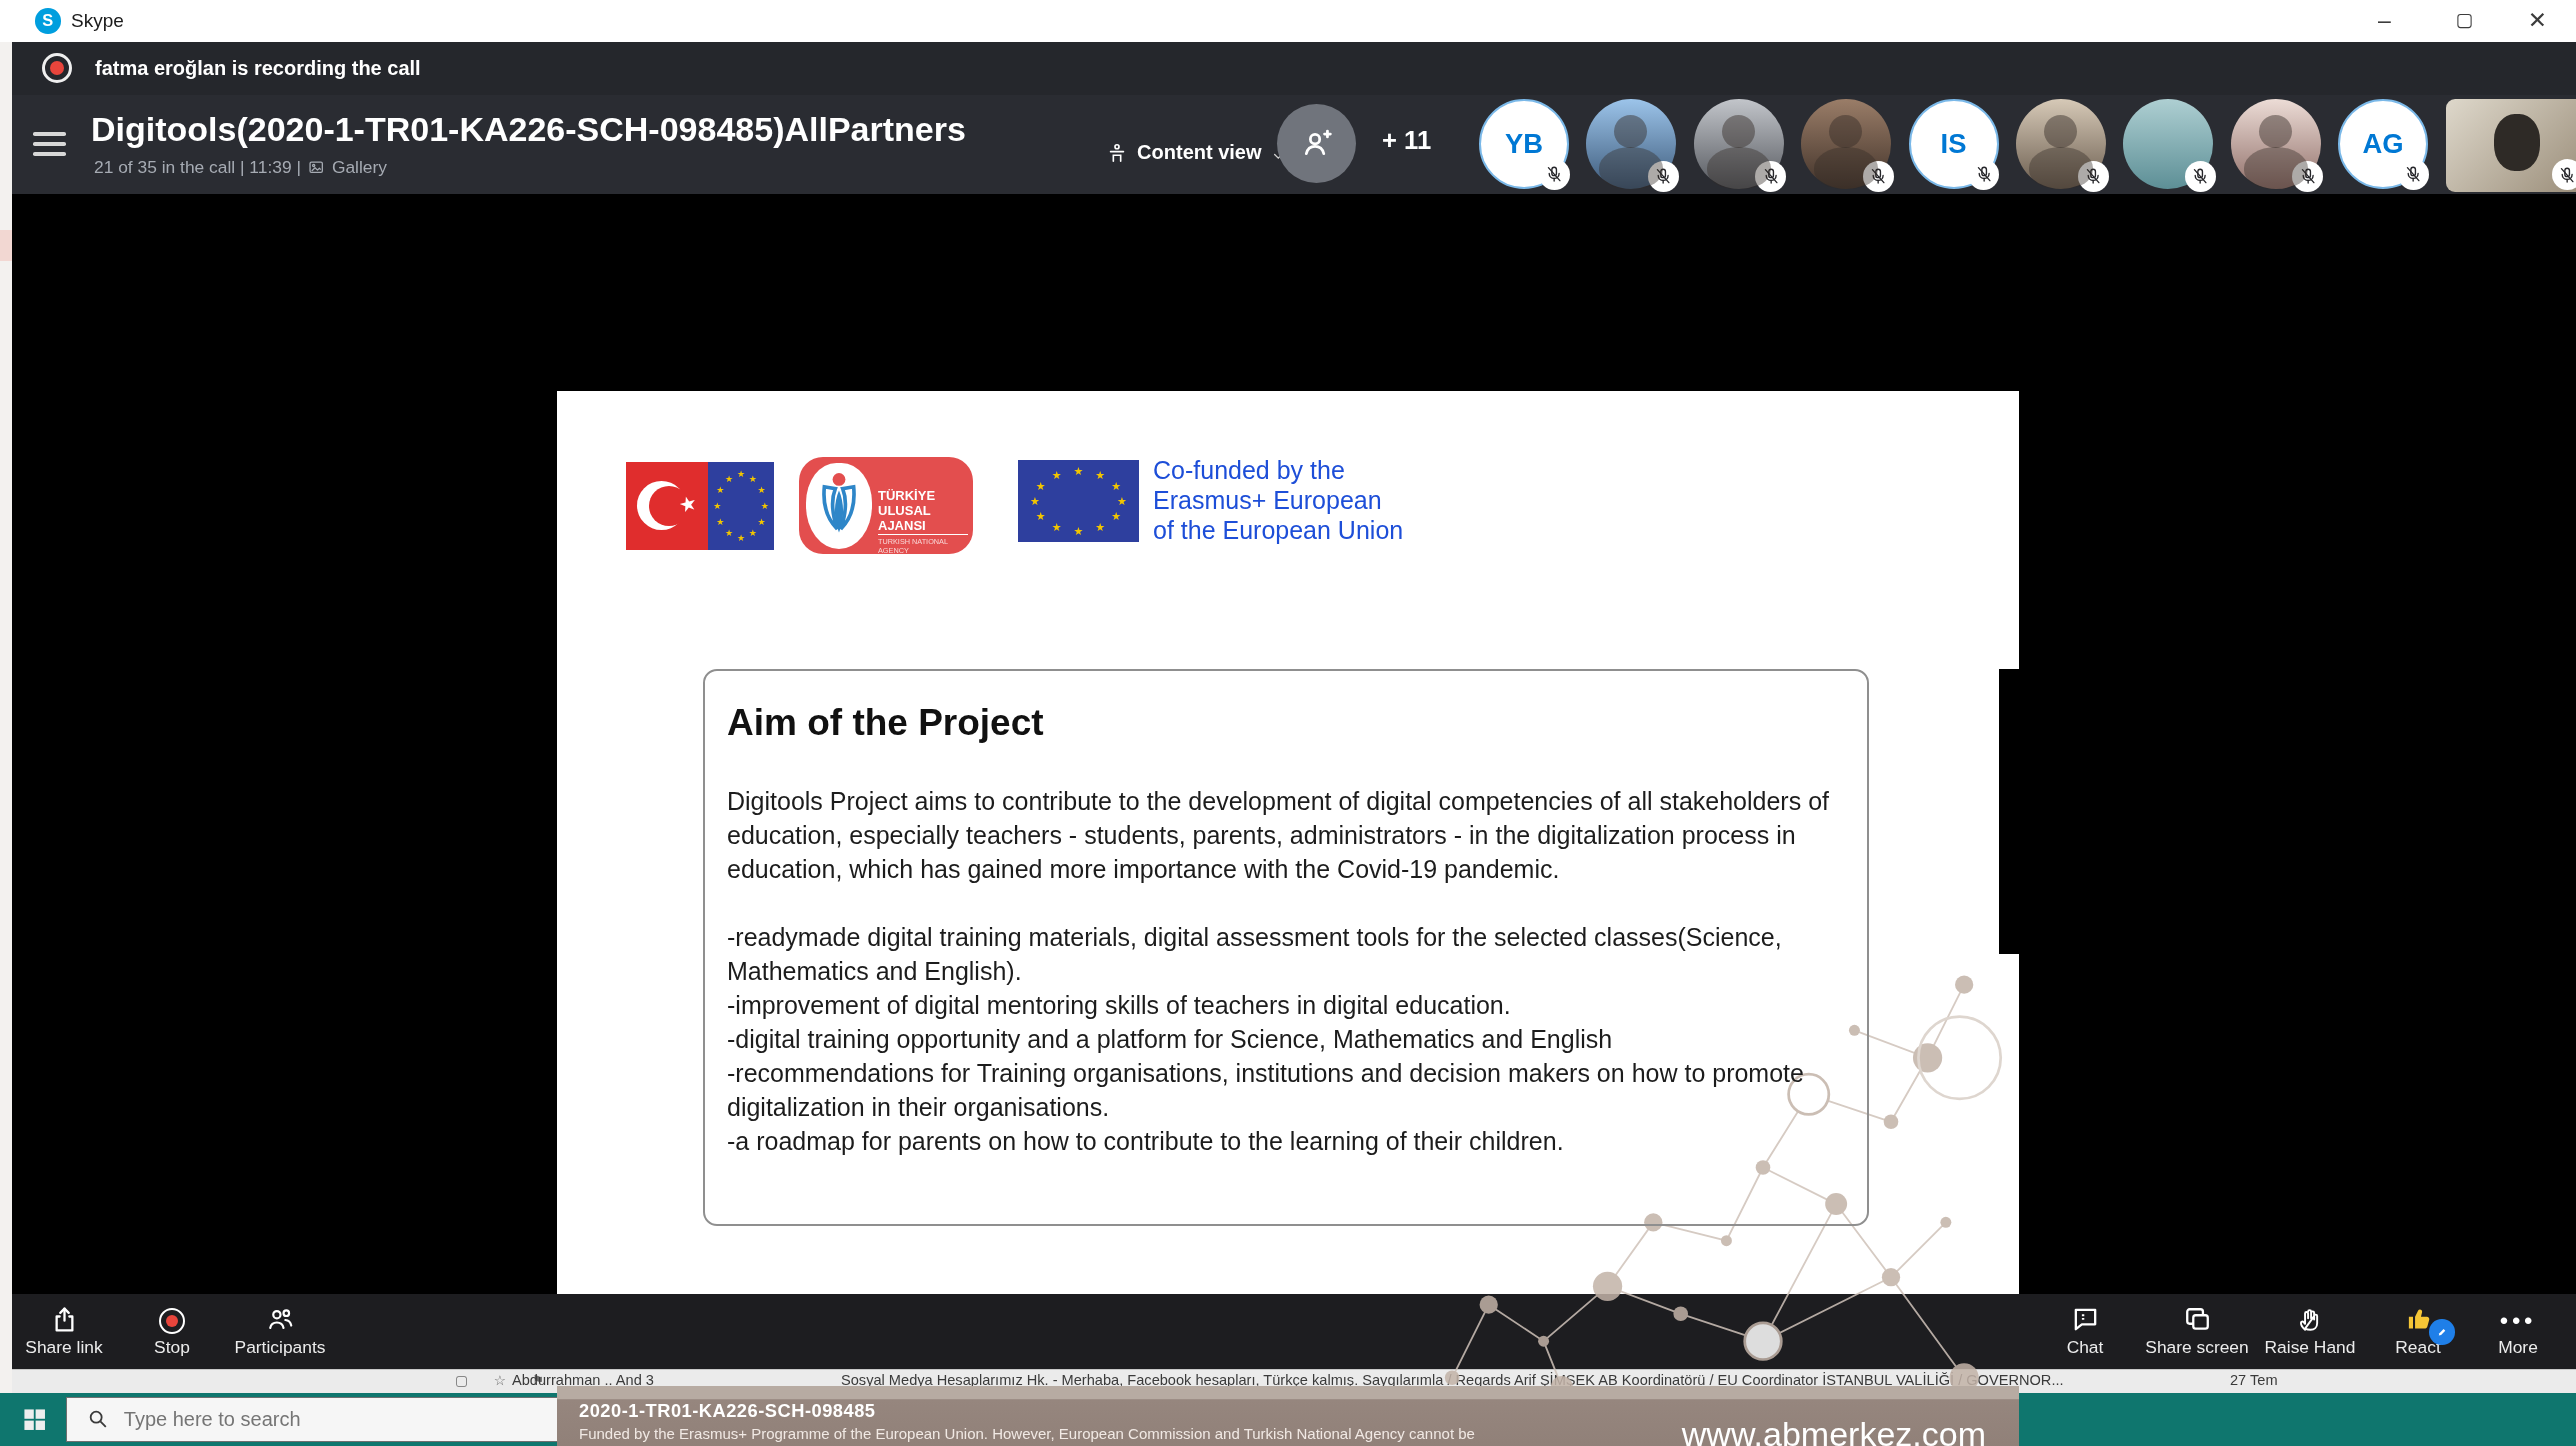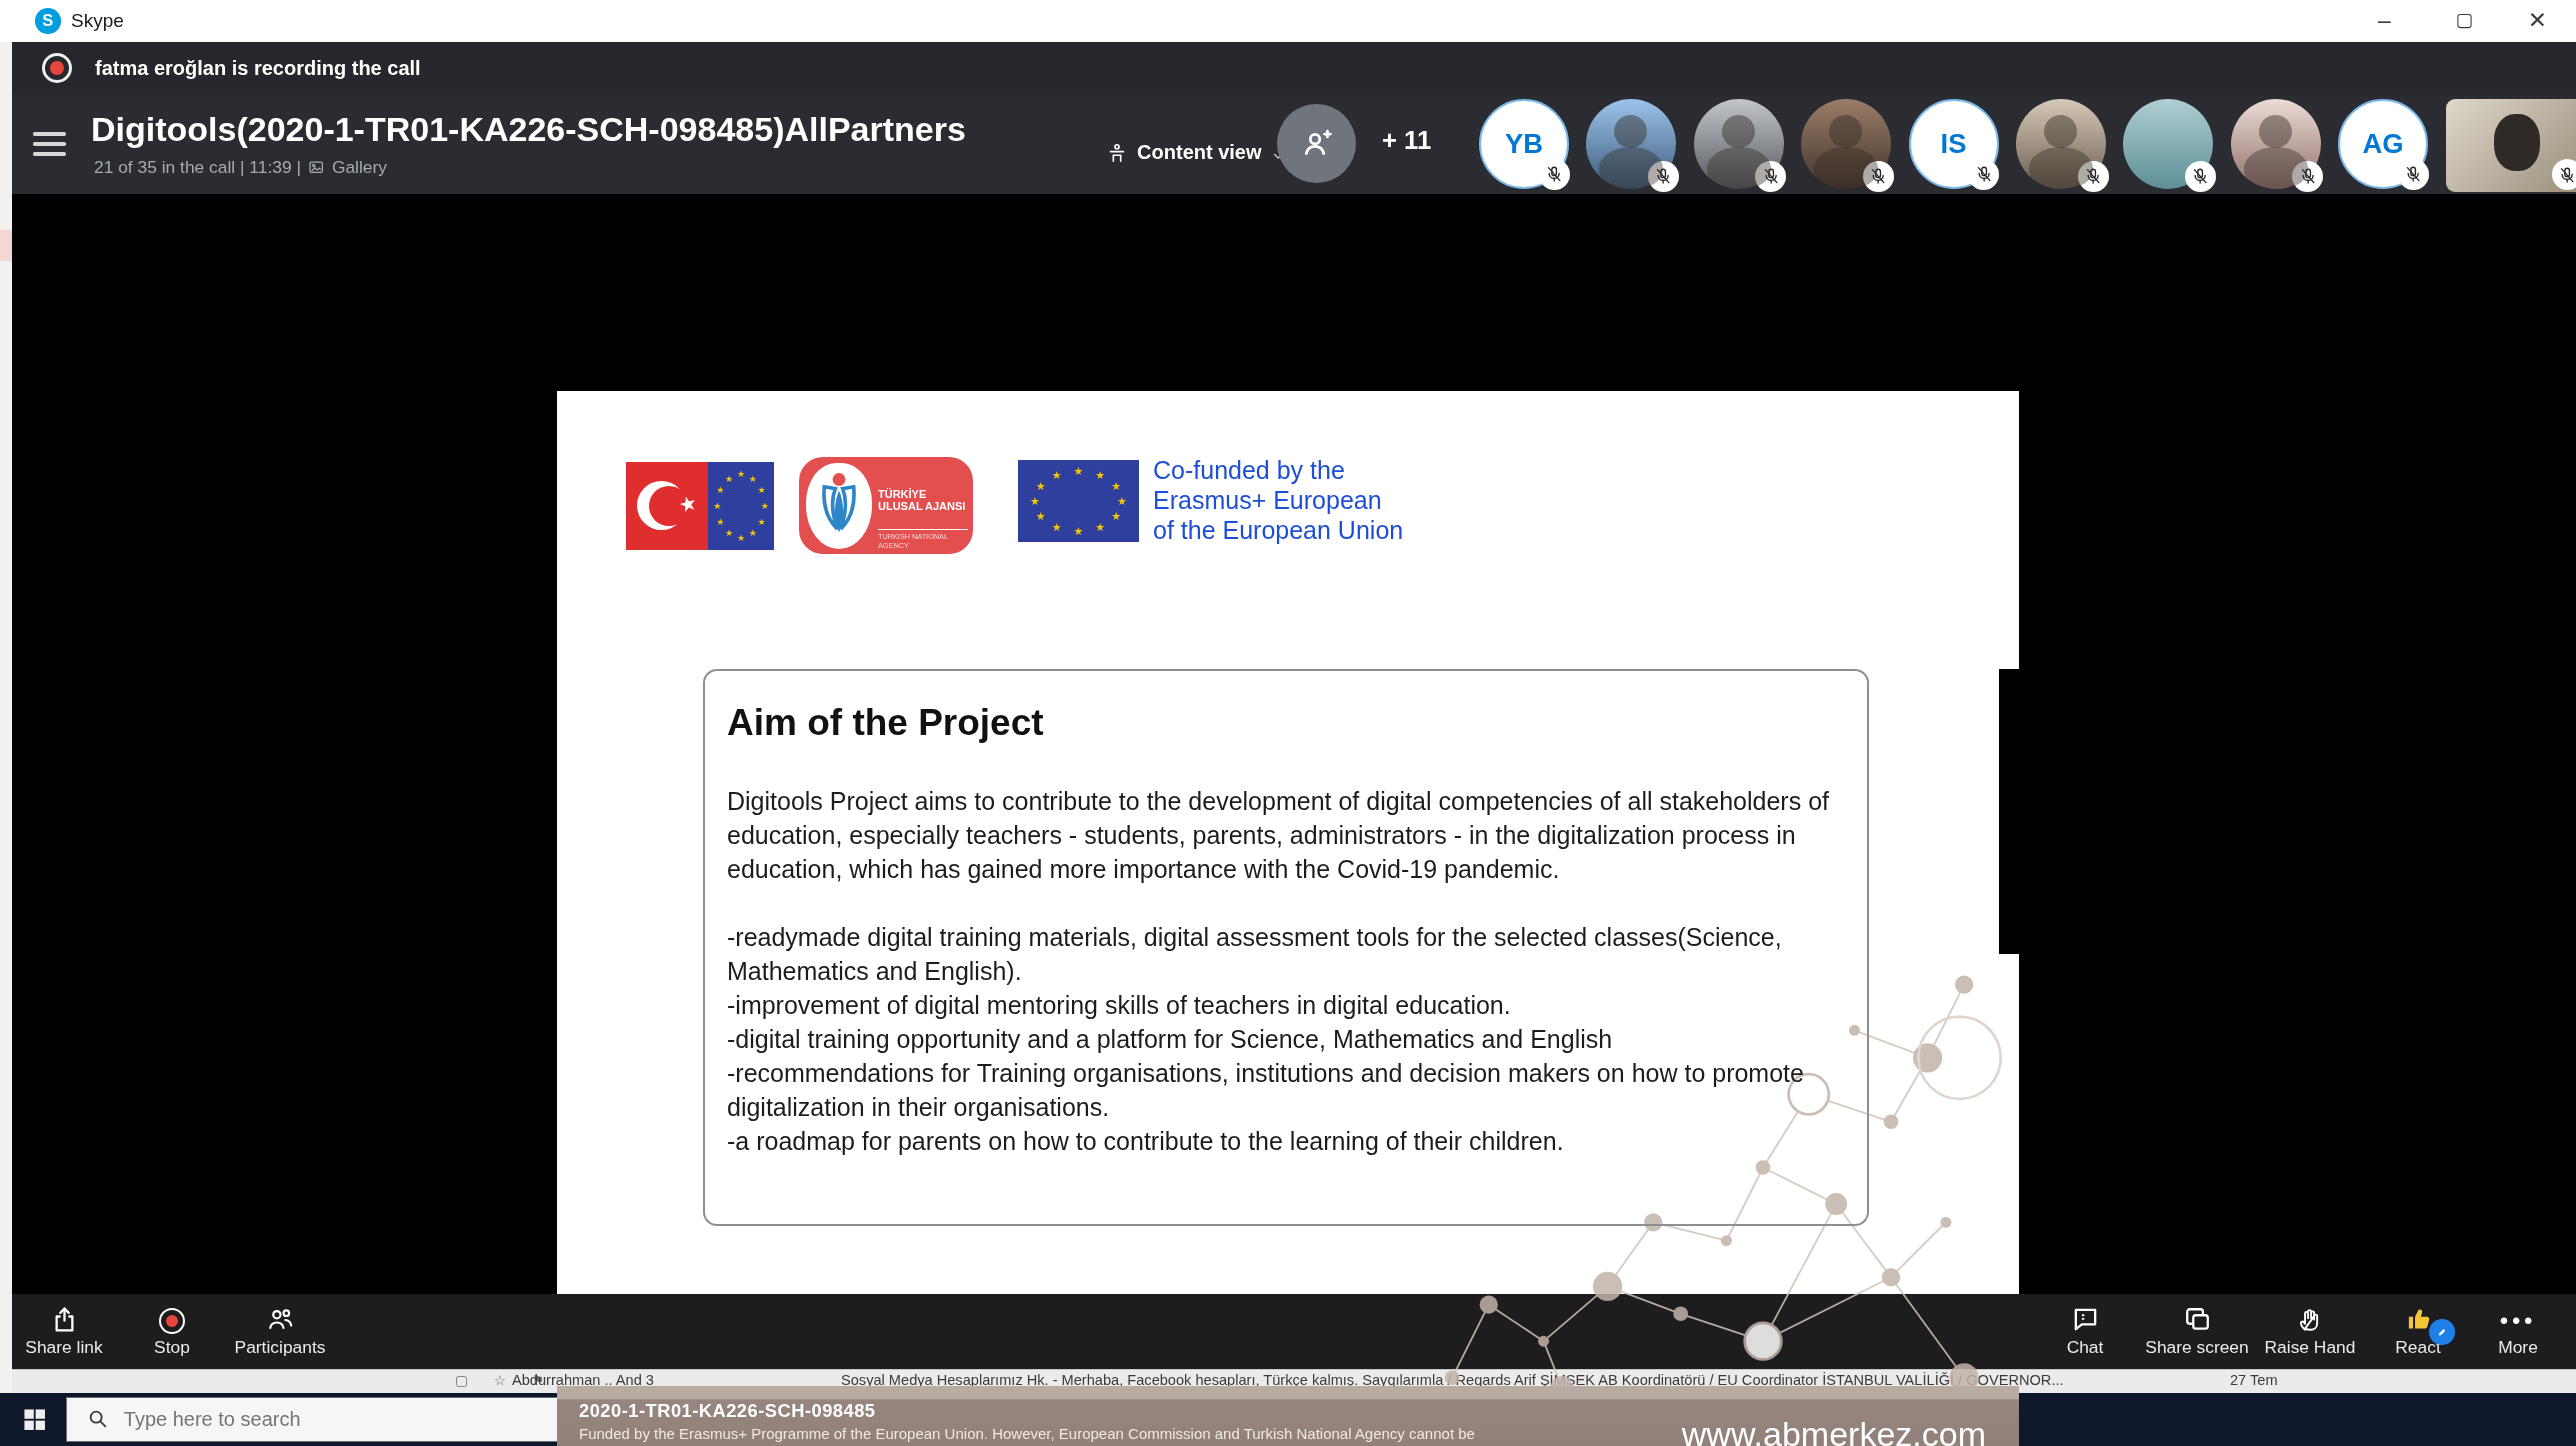--- a/index.html
+++ b/index.html
@@ -67,21 +67,21 @@
   .logo-tr{left:69px;top:71px;width:148px;height:88px;display:flex;}
   .tr-red{position:relative;width:82px;height:88px;background:#e02d2d;overflow:hidden;}
   .tr-red .c1{position:absolute;left:11px;top:19px;width:49px;height:49px;border-radius:50%;background:#fff;}
   .tr-red .c2{position:absolute;left:23px;top:24px;width:40px;height:40px;border-radius:50%;background:#e02d2d;}
   .tr-red .st{position:absolute;left:53px;top:30px;color:#fff;font-size:20px;transform:rotate(-15deg);}
   .eu-blue{position:relative;flex:1;background:#2e3f9e;}
   .eu-stars{position:absolute;inset:0;color:#f2c500;}
   .logo-tua{left:242px;top:66px;width:174px;height:97px;background:#e34e4e;border-radius:24px;}
   .tua-blob{position:absolute;left:7.3px;top:5.5px;width:66px;height:86px;background:#fff;border-radius:46% 46% 50% 50%;}
   .tua-text{position:absolute;left:79px;top:31px;width:90px;}
-  .tua-text .t1{font-size:11px;font-weight:bold;color:#fff;border-bottom:0.9px solid #fff;padding-bottom:17px;}
+  .tua-text .t1{font-size:13px;font-weight:bold;color:#fff;border-bottom:0.9px solid #fff;padding-bottom:1px;}
   .tua-text .t2{font-size:7.3px;color:#f8d7d7;margin-top:1.8px;}
   .logo-eu{left:461px;top:69px;width:121px;height:82px;background:#2e3f9e;}
   .eu-co{left:596px;top:64px;font-size:25px;line-height:30px;color:#1d4ed8;font-weight:500;}
 
   
   .callout{left:146px;top:278px;width:1166px;height:557px;border:2.7px solid #8f8f8f;border-radius:14px;
            box-sizing:border-box;padding:31px 27.4px 0 22px;z-index:2;}
   .aimtitle{font-size:37px;font-weight:bold;color:#111;}
   .aimpara{margin-top:40px;font-size:25px;line-height:34px;color:#1c1c1c;}
   .aimbullets{margin-top:34px;font-size:25px;line-height:34px;color:#1c1c1c;}
@@ -107,21 +107,21 @@
               display:flex;align-items:center;justify-content:center;}
   .dots{font-size:24px;letter-spacing:3.7px;color:#fff;line-height:27.4px;}
 
   
   .emailrow{left:0;top:1369px;width:2576px;height:24px;background:#ebebeb;border-top:0.9px solid #c8c8c8;
             color:#3a3a3a;font-size:14.6px;overflow:hidden;}
   .emailrow .cell{position:absolute;top:1.8px;white-space:nowrap;}
   .eicons{left:455px;letter-spacing:11px;color:#6a6a6a;font-size:13.7px;}
 
   
-  .taskbar{left:0;top:1393px;width:2576px;height:54px;background:#0f172a;color:#ececec;}
+  .taskbar{left:0;top:1393px;width:2576px;height:54px;background:#0f766e;color:#ececec;}
   .startbtn{left:12.8px;top:7.3px;width:44px;height:38px;display:flex;align-items:center;justify-content:center;}
   .searchbox{left:66px;top:3.7px;width:693px;height:45px;background:#f6f6f6;border:0.9px solid #6f6f6f;
              box-sizing:border-box;display:flex;align-items:center;gap:12.8px;padding-left:20px;}
   .searchbox input{border:0;background:transparent;outline:none;font-size:20px;color:#595959;width:548px;
                    font-family:"Liberation Sans","DejaVu Sans",sans-serif;}
 
   
   .leftstrip{left:0;top:42px;width:12px;height:1351px;background:#f3f1ef;z-index:9;}
   .leftstrip .pink{position:absolute;left:0;top:188px;width:12px;height:31px;background:#f2d7d2;}
 </style>

